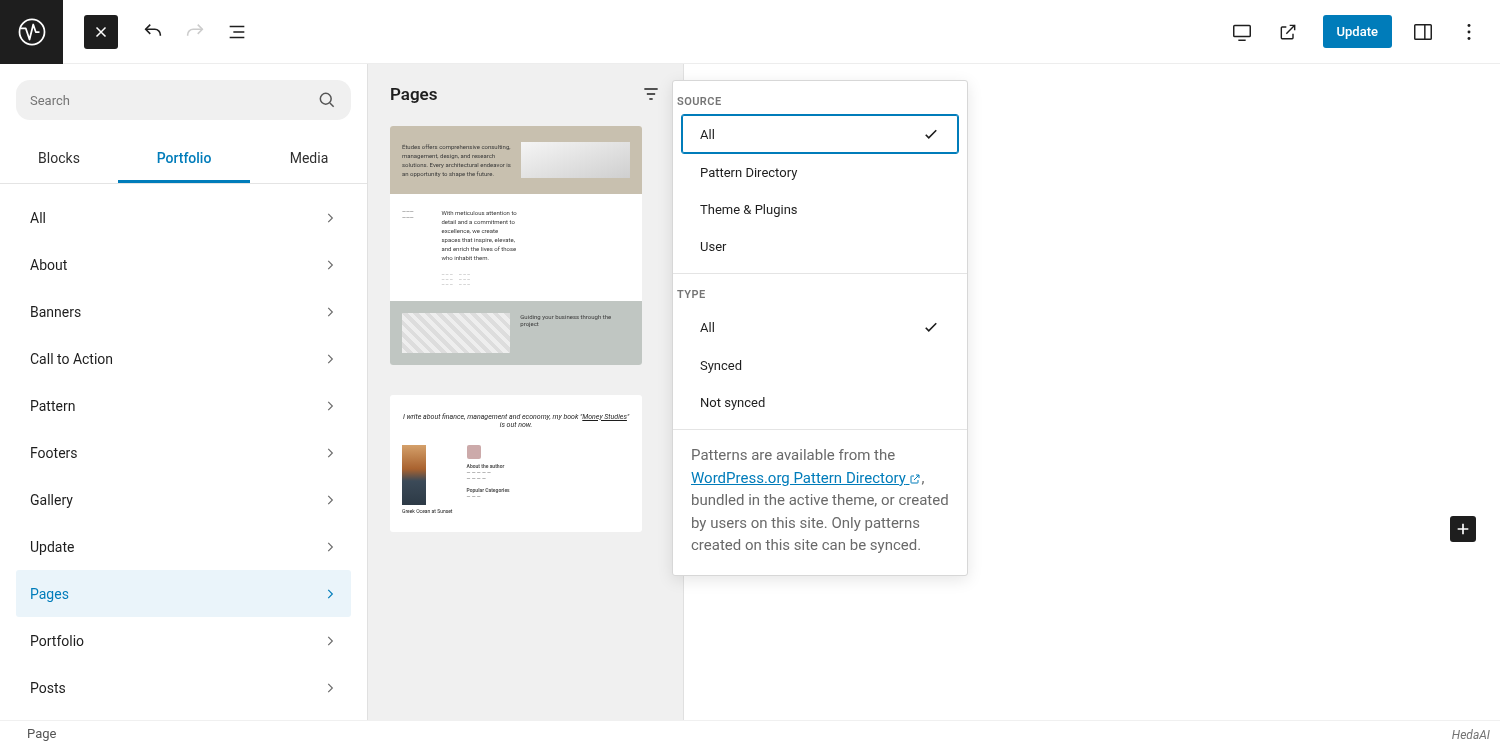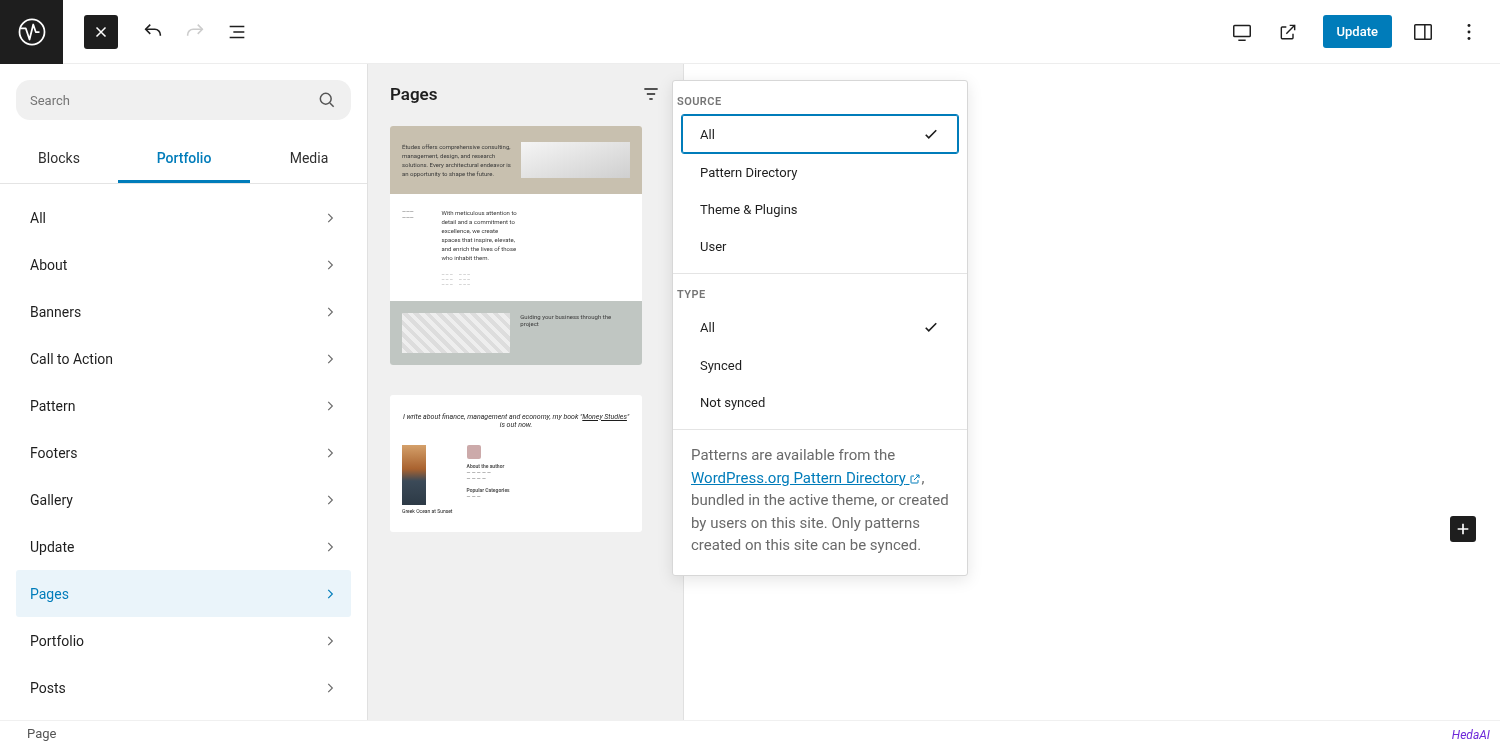--- a/index.html
+++ b/index.html
@@ -65,21 +65,21 @@
 .pop-h { text-transform: uppercase; letter-spacing: .04em; color: #757575; font-size: 11px; font-weight: 600; padding: 0 4px 6px; }
 .pop-item { display: flex; align-items: center; justify-content: space-between; padding: 10px 18px; font-size: 13px; border: 1px solid transparent; margin: 0 8px; border-radius: 3px; }
 .pop-item.focused { border-color: #007cba; box-shadow: inset 0 0 0 1px #007cba; }
 .pop-sep { border-top: 1px solid #e4e4e4; }
 .pop-foot { padding: 14px 18px 18px; font-size: 15px; color: #6a6a6a; line-height: 1.5; }
 .pop-foot a { color: #007cba; text-decoration: underline; }
 .check { color:#1e1e1e; }
 
 
 .bottombar { position: absolute; left: 0; right: 0; bottom: 0; height: 26px; display: flex; align-items: center; padding: 0 27px; font-size: 13px; color: #555; background:#fff; border-top:1px solid #f0f0f0; }
-.brand-bottom { position:absolute; right:10px; bottom:4px; color:#6d28d9; font-size:12px; font-style:italic; }
+.brand-bottom { position:absolute; right:10px; bottom:4px; color:#737373; font-size:12px; font-style:italic; }
 
 svg { display:block; }
 </style>
 </head>
 <body>
 
 <div class="topbar">
   <div class="topbar-left">
     <div class="wp-logo">
       <svg width="30" height="30" viewBox="0 0 24 24" fill="none" stroke="currentColor" stroke-width="1.4">

